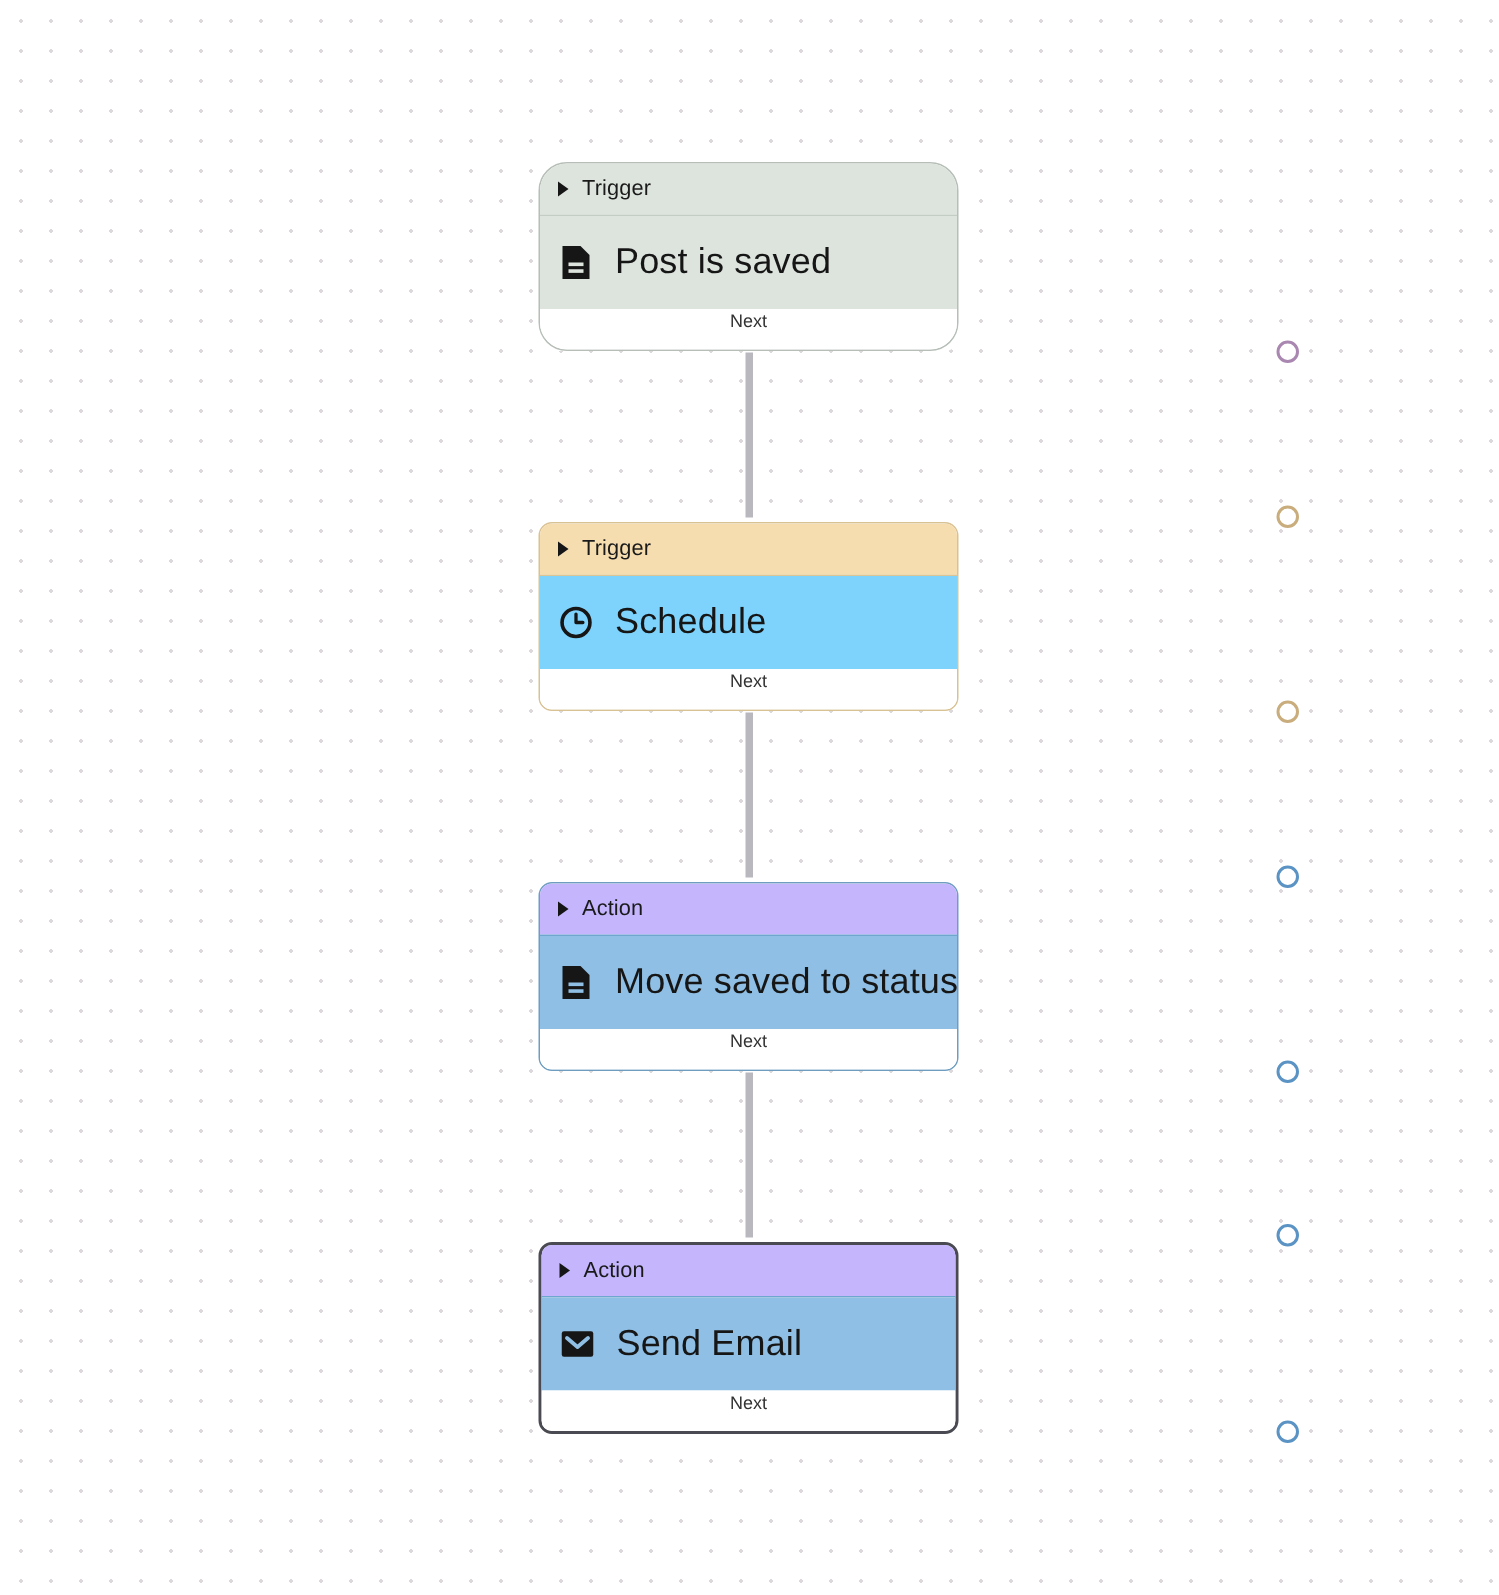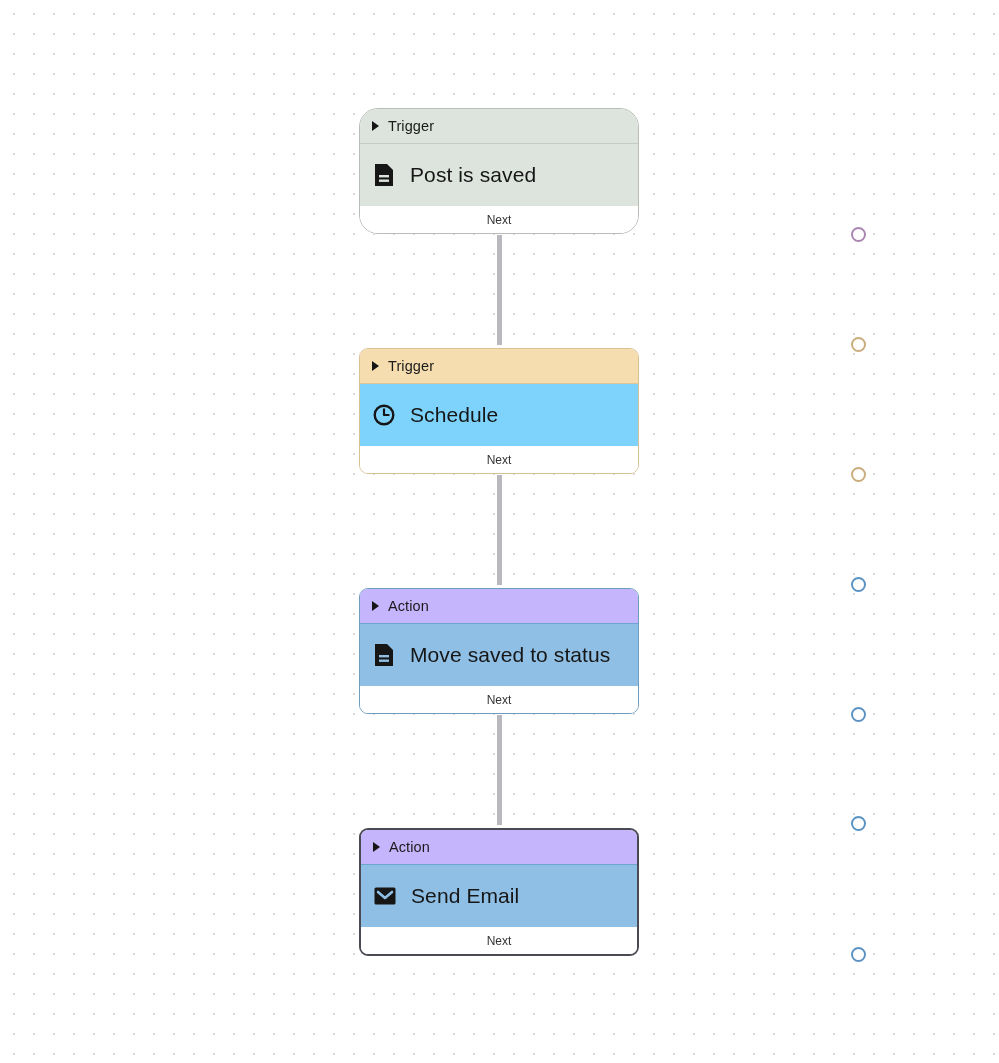--- a/index.html
+++ b/index.html
@@ -91,30 +91,30 @@
   .node-icon {
     width: 24px;
     height: 24px;
     margin-right: 14px;
     flex: 0 0 auto;
     display: flex;
     align-items: center;
     justify-content: center;
   }
   .node-title {
-    font-size: 21px;
+    font-size: 24px;
     color: #161616;
     letter-spacing: 0.1px;
     white-space: nowrap;
   }
   .node-footer {
     height: 26px;
     background: #ffffff;
     display: flex;
-    align-items: center;
+    align-items: flex-start;
     justify-content: center;
     font-size: 12px;
     color: #333333;
     padding-top: 1px;
   }
 
   
   .theme-green .node-header { background: #dde4de; }
   .theme-green .node-body   { background: #dde4de; }
   .theme-green .node-divider{ background: #c3cdc4; }

